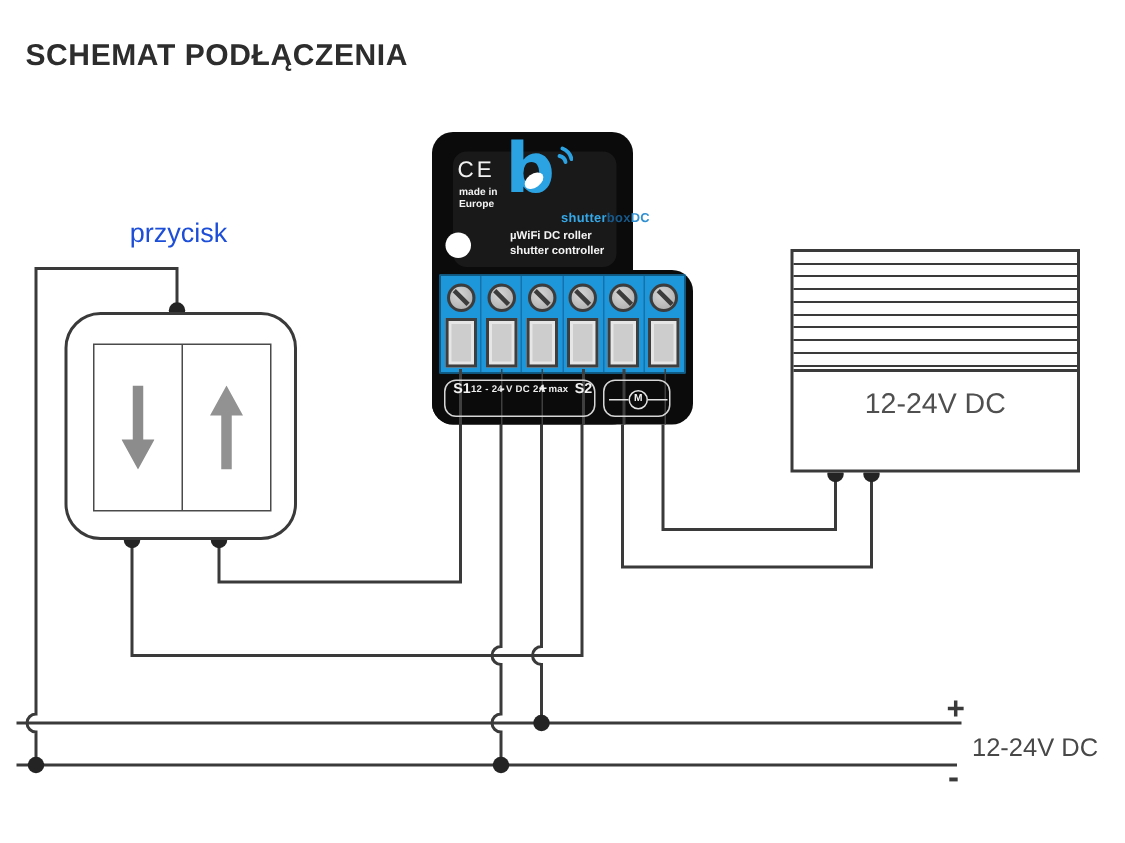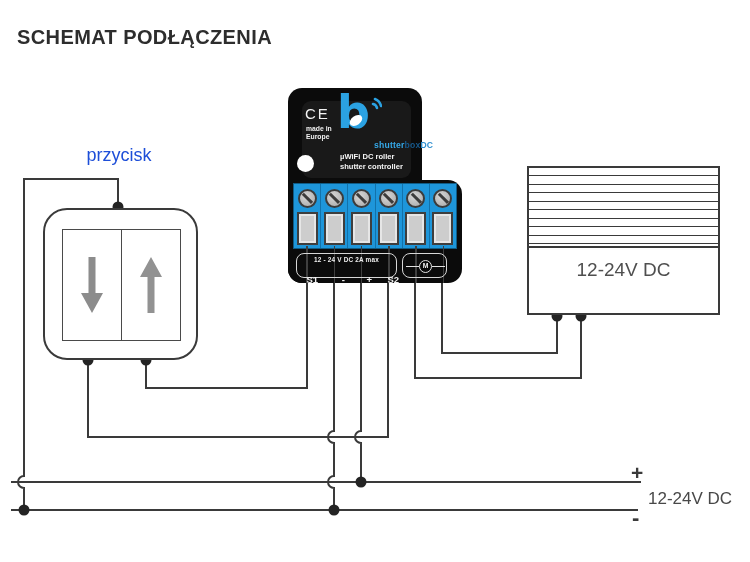--- a/index.html
+++ b/index.html
@@ -43,21 +43,21 @@
     background:radial-gradient(circle at 40% 35%,#d6d6d6,#a8a8a8);border:2px solid #3c3c3c;box-sizing:border-box;}
   .screw-slot{position:absolute;left:50%;top:50%;width:2.5px;height:13px;margin-left:-1.25px;margin-top:-6.5px;background:#3c3c3c;transform:rotate(-45deg);}
   .slot{position:absolute;left:50%;top:28px;width:21px;height:33px;margin-left:-10.5px;background:#cdcdcd;
     border:2px solid #3e3e3e;box-sizing:border-box;box-shadow:inset 0 0 0 2px #e6e6e6;}
 
   .internal-wire{width:1.5px;top:158px;height:37px;background:#3f3f3f;}
 
   .label-box{border:1.3px solid #d6d6d6;border-radius:8px;box-sizing:border-box;}
   #ratings-box{left:8px;top:165px;width:101px;height:25px;}
   #ratings-text{left:0;top:2px;width:100%;text-align:center;color:#eee;font-size:6.4px;font-weight:bold;letter-spacing:.2px;}
-  .term-label{top:20px;width:20px;margin-left:-10px;text-align:right;color:#f2f2f2;font-size:9.5px;font-weight:bold;}
+  .term-label{top:0;width:20px;margin-left:-10px;text-align:center;color:#f2f2f2;font-size:9.5px;font-weight:bold;}
   #motor-box{left:114px;top:165px;width:45px;height:25px;}
   #motor-circle{left:16px;top:5.5px;width:13px;height:13px;border:1.5px solid #e2e2e2;border-radius:50%;box-sizing:border-box;text-align:center;color:#f2f2f2;font-size:6.8px;font-weight:bold;line-height:10px;}
   .motor-line{top:11.5px;width:13px;height:1.5px;background:#e2e2e2;}
 
   
   #shutter-box{left:527px;top:166px;width:193px;height:149px;border:2px solid #3a3a3a;box-sizing:border-box;background:#fff;}
   #shutter-slats{left:0;top:0;width:100%;height:78px;
     background:repeating-linear-gradient(to bottom, transparent 0px, transparent 7.1px, #3a3a3a 7.1px, #3a3a3a 8.5px);}
   #shutter-slats-base{left:0;top:78px;width:100%;height:1.5px;background:#3a3a3a;}
   #shutter-text{left:0;top:92px;width:100%;text-align:center;font-size:19px;line-height:20px;color:#4f4f4f;}

